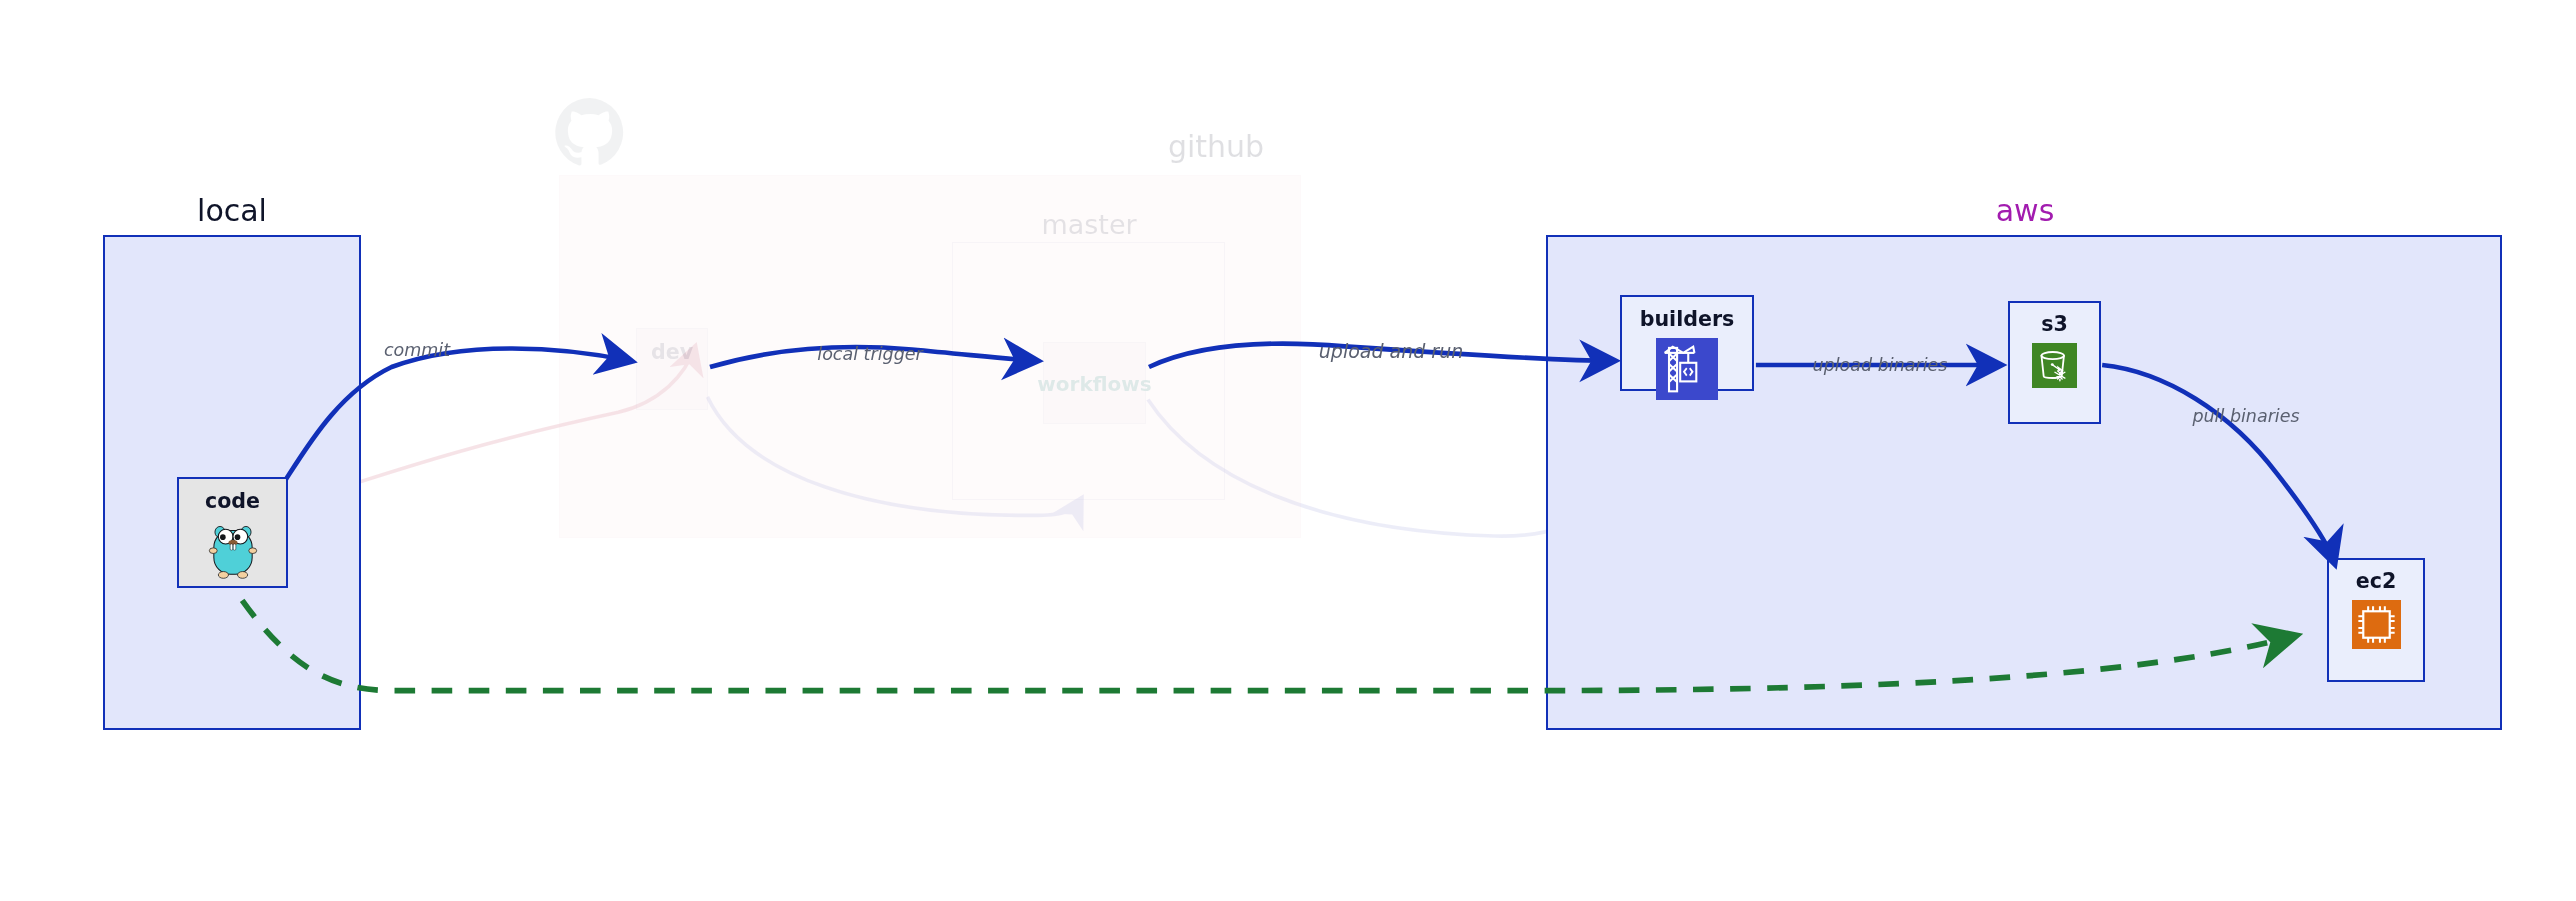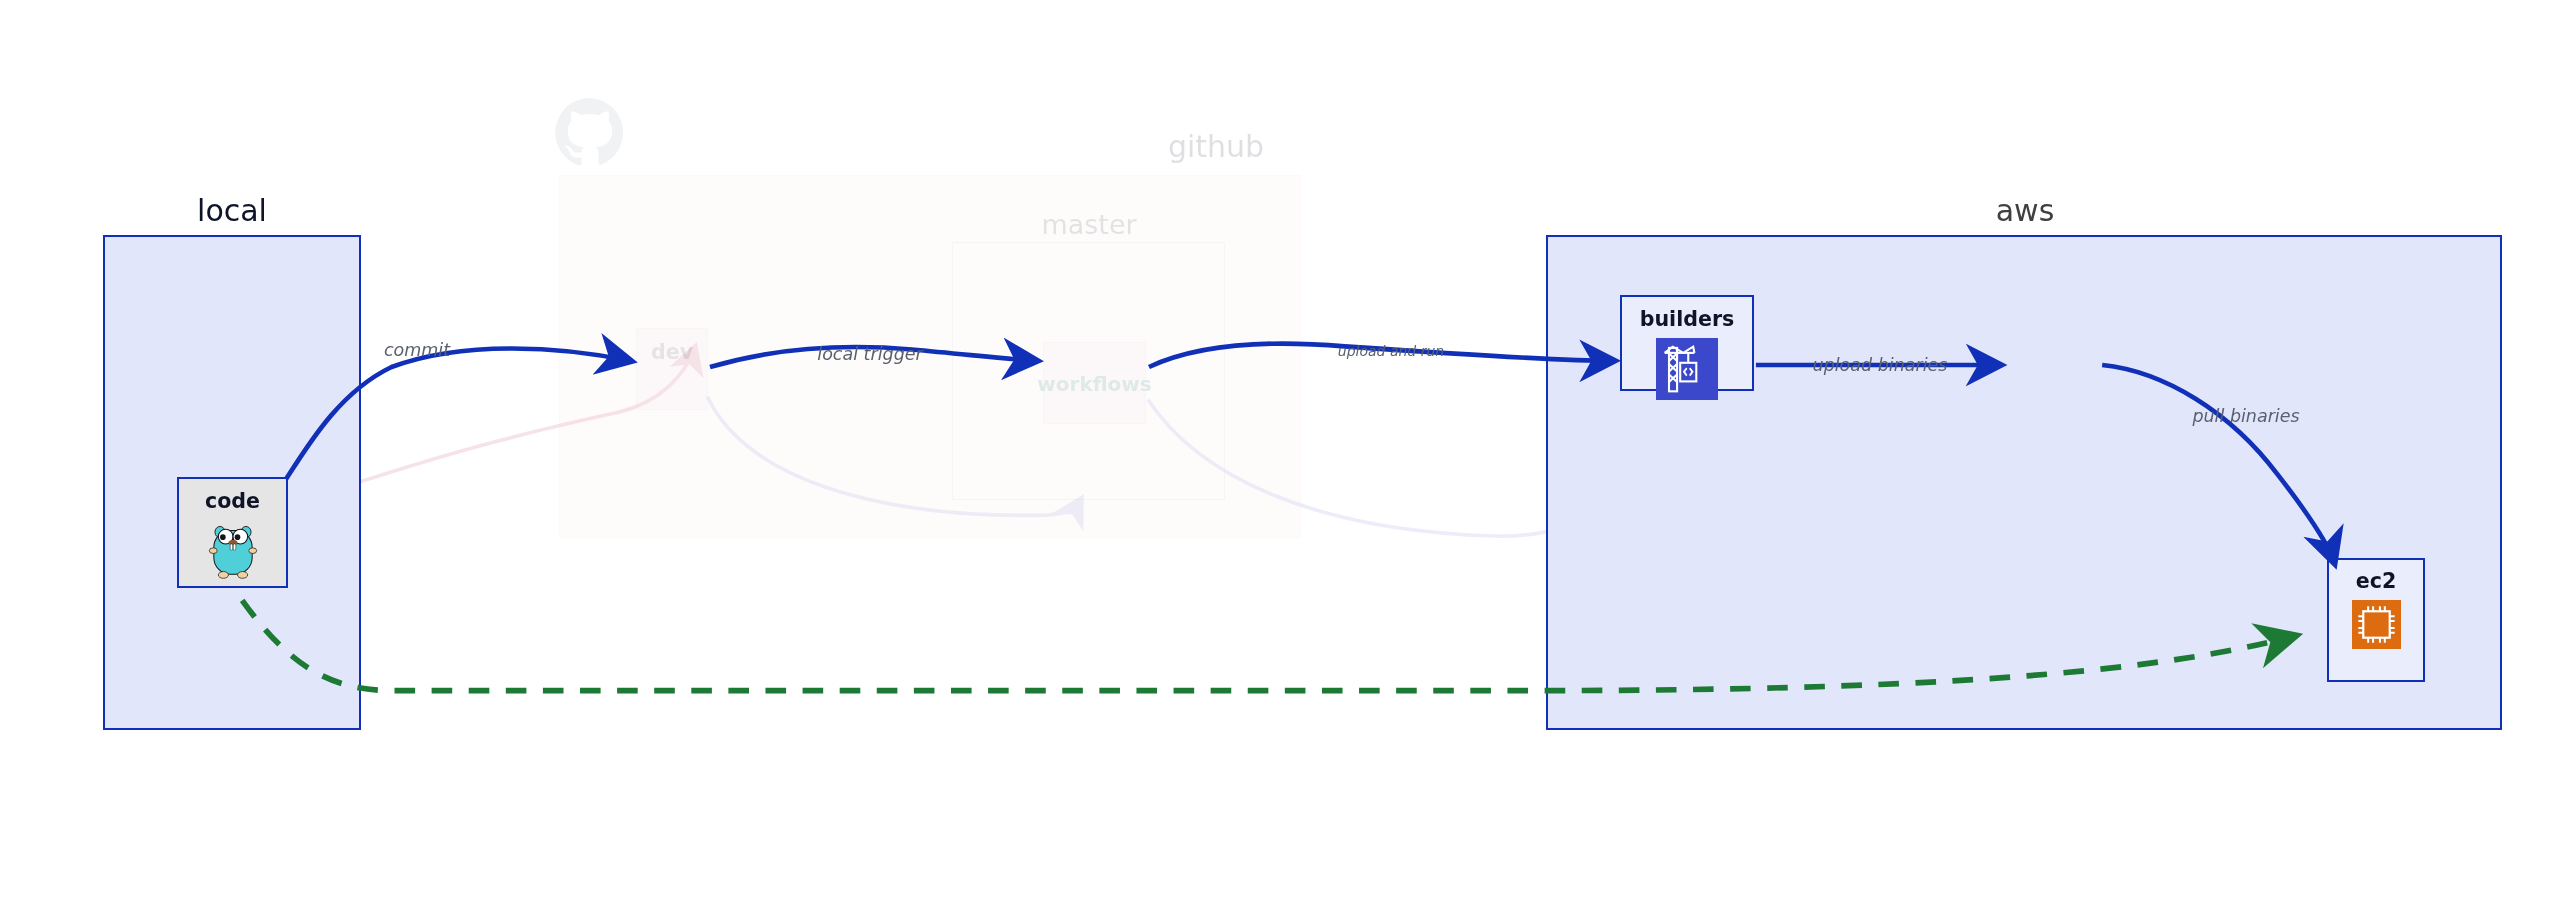--- a/index.html
+++ b/index.html
@@ -145,21 +145,21 @@
 
         <ellipse cx="50" cy="44" rx="8" ry="5" fill="#8a5a33"></ellipse>
         <rect x="45" y="46" width="4.5" height="11" rx="2" fill="#ffffff" stroke="#14171b" stroke-width="0.9"></rect>
         <rect x="50.5" y="46" width="4.5" height="11" rx="2" fill="#ffffff" stroke="#14171b" stroke-width="0.9"></rect>
       </svg>
     </div>
   </div>
 
   <div class="group-box" style="left:1546px; top:235px; width:956px; height:495px;
               background:#e2e6fb; border:2.6px solid #1130b8;"></div>
-  <div class="group-title" style="left:1927px; top:193px; width:196px; font-size:30px; color:#404040;">aws</div>
+  <div class="group-title" style="left:1927px; top:193px; width:196px; font-size:30px; color:#a21caf;">aws</div>
 
   <div class="node-box" style="left:1620px; top:295px; width:134px; height:96px;
               background:#eaeefc; border:2.6px solid #1130b8; padding-top:10.3px;">
     <div class="node-label" style="font-size:20.6px; color:#0f1429;">builders</div>
     <div class="node-icon" style="margin-top:7.2px;">
       <svg width="62" height="62" viewBox="0 0 100 100">
         <rect x="0" y="0" width="100" height="100" fill="#3b48cc"></rect>
         <g fill="none" stroke="#ffffff" stroke-width="3.4">
 
           <rect x="21" y="16" width="13" height="70"></rect>
@@ -174,20 +174,45 @@
           <rect x="39" y="40" width="26" height="30"></rect>
         </g>
         <g fill="#ffffff">
           <path d="M48.5 47.5 l-5.2 7 5.2 7 2.2-2 -3.6-5 3.6-5 z"></path>
           <path d="M55.5 47.5 l5.2 7 -5.2 7 -2.2-2 3.6-5 -3.6-5 z"></path>
         </g>
       </svg>
     </div>
   </div>
 
+  <div class="node-box" style="left:2008px; top:301px; width:93px; height:123px;
+              background:#eaeefc; border:2.6px solid #1130b8; padding-top:9.3px;">
+    <div class="node-label" style="font-size:20.6px; color:#0f1429;">s3</div>
+    <div class="node-icon" style="margin-top:7.2px;">
+      <svg width="45" height="45" viewBox="0 0 100 100">
+        <rect x="0" y="0" width="100" height="100" fill="#3f8624"></rect>
+        <g fill="none" stroke="#ffffff" stroke-width="4" stroke-linecap="round">
+
+          <ellipse cx="46" cy="28" rx="25" ry="8"></ellipse>
+          <path d="M21 28 L26 74 C26 79 66 79 66 74 L71 28"></path>
+        </g>
+
+        <g stroke="#ffffff" stroke-width="3.2" fill="none">
+          <path d="M45 48 L62 60"></path>
+        </g>
+        <circle cx="45" cy="48" r="3.2" fill="#ffffff"></circle>
+        <path d="M58 54 L68 62 L62 68 z" fill="none" stroke="#ffffff" stroke-width="3"></path>
+
+        <g stroke="#ffffff" stroke-width="3.2" stroke-linecap="round">
+          <path d="M62 58 L62 84 M51 65 L73 78 M73 65 L51 78"></path>
+          <path d="M57 62 L62 66 L67 62 M57 80 L62 76 L67 80"></path>
+        </g>
+      </svg>
+    </div>
+  </div>
 
   <div class="node-box" style="left:2327px; top:558px; width:98px; height:124px;
               background:#eaeefc; border:2.6px solid #1130b8; padding-top:9.3px;">
     <div class="node-label" style="font-size:20.6px; color:#0f1429;">ec2</div>
     <div class="node-icon" style="margin-top:7.2px;">
       <svg width="49" height="49" viewBox="0 0 100 100">
         <rect x="0" y="0" width="100" height="100" fill="#dd6b10"></rect>
         <rect x="23" y="23" width="54" height="54" fill="none" stroke="#ffffff" stroke-width="4.5"></rect>
         <g stroke="#ffffff" stroke-width="4.2">
           <path d="M33 23 L33 13 M43 23 L43 13 M57 23 L57 13 M67 23 L67 13"></path>
@@ -224,21 +249,21 @@
              C 4490 1010 4520 1060 4530 1090" fill="none" stroke="#1130b8" stroke-width="9" marker-end="url(#ah-blue)"></path>
 
     <path d="M 470 1165 C 560 1290 640 1340 760 1340
              L 2980 1340 C 3800 1340 4200 1300 4450 1235" fill="none" stroke="#1d7a34" stroke-width="11" stroke-dasharray="40 32" stroke-linecap="butt" marker-end="url(#ah-green)"></path>
   </svg>
 
   <div class="edge-label" style="left:417px; top:350px; font-size:17.5px; color:#5a6070;">commit</div>
 
   <div class="edge-label" style="left:870px; top:354px; font-size:17.5px; color:#5a6070;">local trigger</div>
 
-  <div class="edge-label" style="left:1391px; top:351px; font-size:14px; color:#5a6070;text-align:right;">upload and run</div>
+  <div class="edge-label" style="left:1391px; top:351px; font-size:19px; color:#5a6070;text-align:right;">upload and run</div>
 
   <div class="edge-label" style="left:1880px; top:365px; font-size:17.5px; color:#5a6070;">upload binaries</div>
 
   <div class="edge-label" style="left:2246px; top:416px; font-size:17.5px; color:#5a6070;">pull binaries</div>
 
 
 </div>
 
 
 </body></html>

